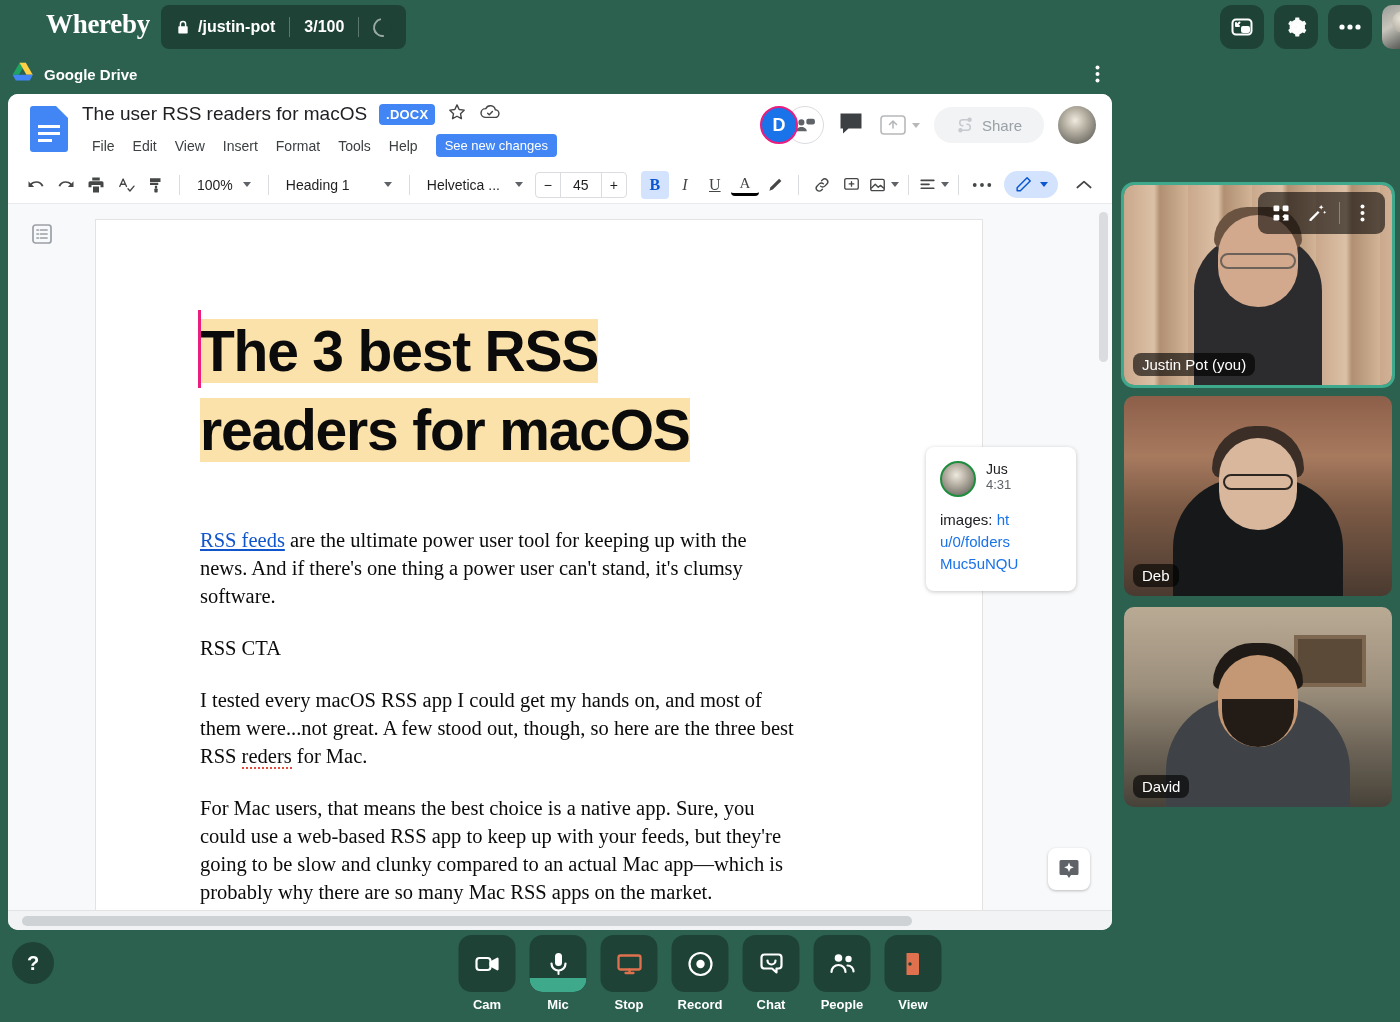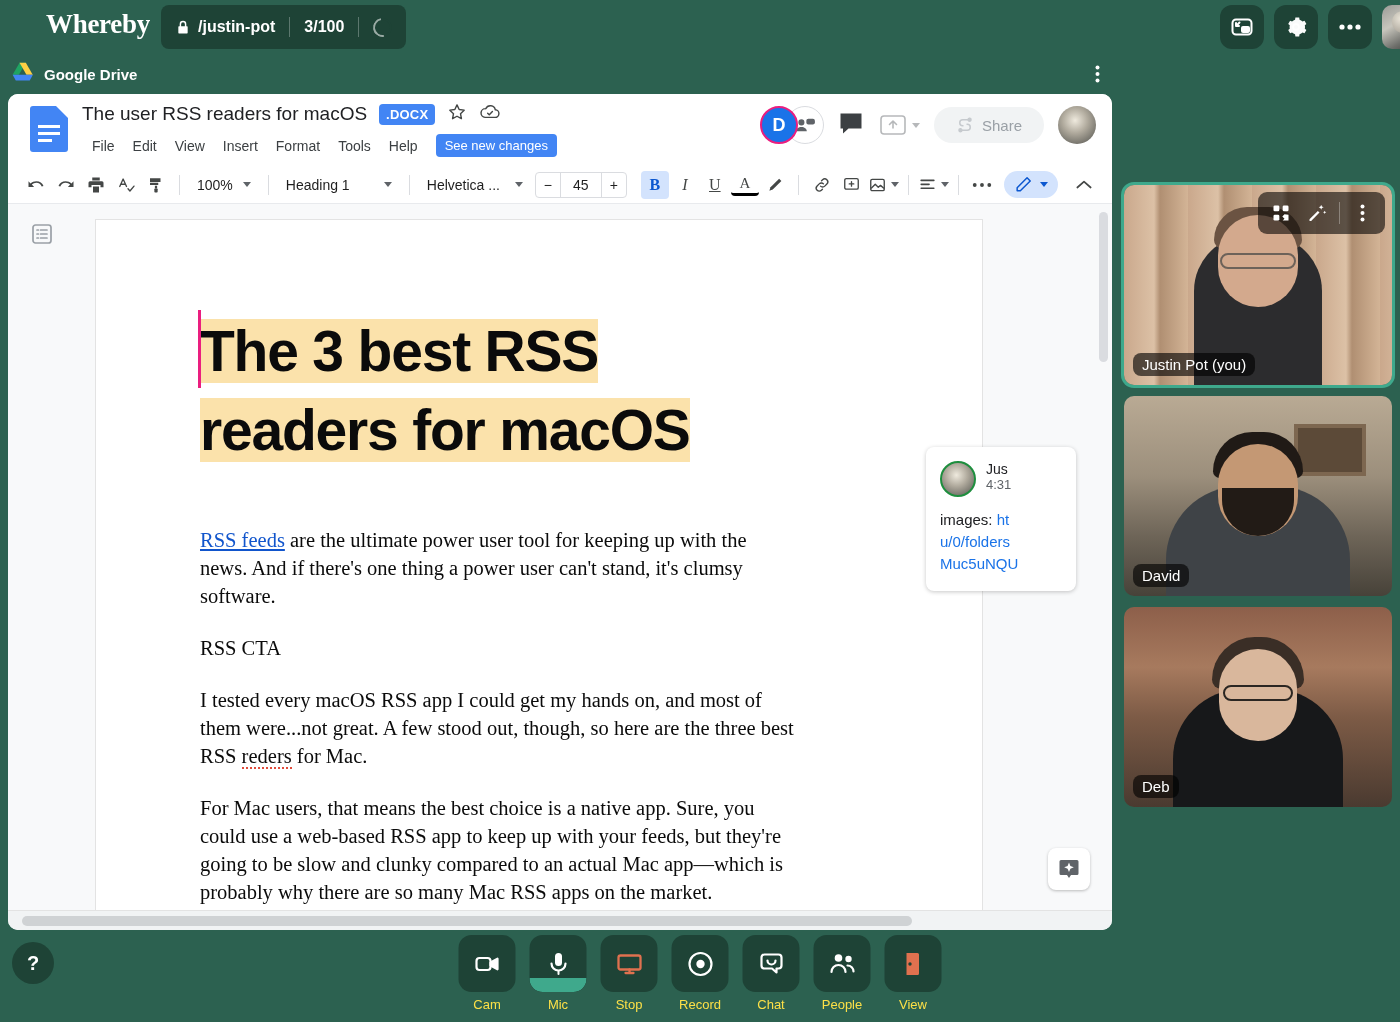--- a/index.html
+++ b/index.html
@@ -214,21 +214,21 @@
   .v3beard { position:absolute; left:50%; top:92px; transform:translateX(-50%); width:72px;height:48px;border-radius:0 0 36px 36px; background:#221b16; }
 
   
   .bottombar { position:absolute; left:0; bottom:0; width:1400px; height:92px; }
   .controls { position:absolute; left:50%; transform:translateX(-50%); bottom:10px; display:flex; gap:14px; }
   .ctrl { width:57px; display:flex; flex-direction:column; align-items:center; gap:5px; }
   .ctrl-icon {
     width:57px; height:57px; border-radius:13px; background:#1e4336;
     display:flex; align-items:center; justify-content:center; position:relative; overflow:hidden;
   }
-  .ctrl-label { color:#fde047; font-size:13px; font-weight:400; }
+  .ctrl-label { color:#ffffff; font-size:13px; font-weight:700; }
   .mic-level { position:absolute; left:0; bottom:0; width:100%; height:14px; background:#3fa98c; border-radius: 0 0 13px 13px; }
   .help-btn {
     position:absolute; left:12px; bottom:38px; width:42px; height:42px; border-radius:50%;
     background:#1e4336; display:flex; align-items:center; justify-content:center;
     color:#fff; font-size:20px; font-weight:700;
   }
 </style>
 </head>
 <body>
 
@@ -571,36 +571,36 @@
           <svg width="5" height="20" viewBox="0 0 5 20" fill="#fff">
               <circle cx="2.5" cy="3.5" r="2"></circle>
               <circle cx="2.5" cy="10" r="2"></circle>
               <circle cx="2.5" cy="16.5" r="2"></circle>
             </svg>
         </div>
       </div>
       <div class="tile-name">Justin Pot (you)</div>
     </div>
 
+    <div class="tile v2">
+      <div class="v2fig"></div>
+        <div class="v2hair"></div>
+        <div class="v2head"></div>
+        <div class="v2glass"></div>
+      <div class="tile-name">Deb</div>
+    </div>
+
     <div class="tile v3">
       <div class="v3frame"></div>
         <div class="v3fig"></div>
         <div class="v3hair"></div>
         <div class="v3head"></div>
         <div class="v3beard"></div>
       <div class="tile-name">David</div>
     </div>
-
-    <div class="tile v2">
-      <div class="v2fig"></div>
-        <div class="v2hair"></div>
-        <div class="v2head"></div>
-        <div class="v2glass"></div>
-      <div class="tile-name">Deb</div>
-    </div>
   </div>
 
   <div class="bottombar">
     <div class="help-btn">?</div>
 
     <div class="controls">
 
       <div class="ctrl">
         <div class="ctrl-icon">
           <svg width="28" height="28" viewBox="0 0 28 28" fill="none" stroke="#fff" stroke-width="2.2" stroke-linejoin="round">

